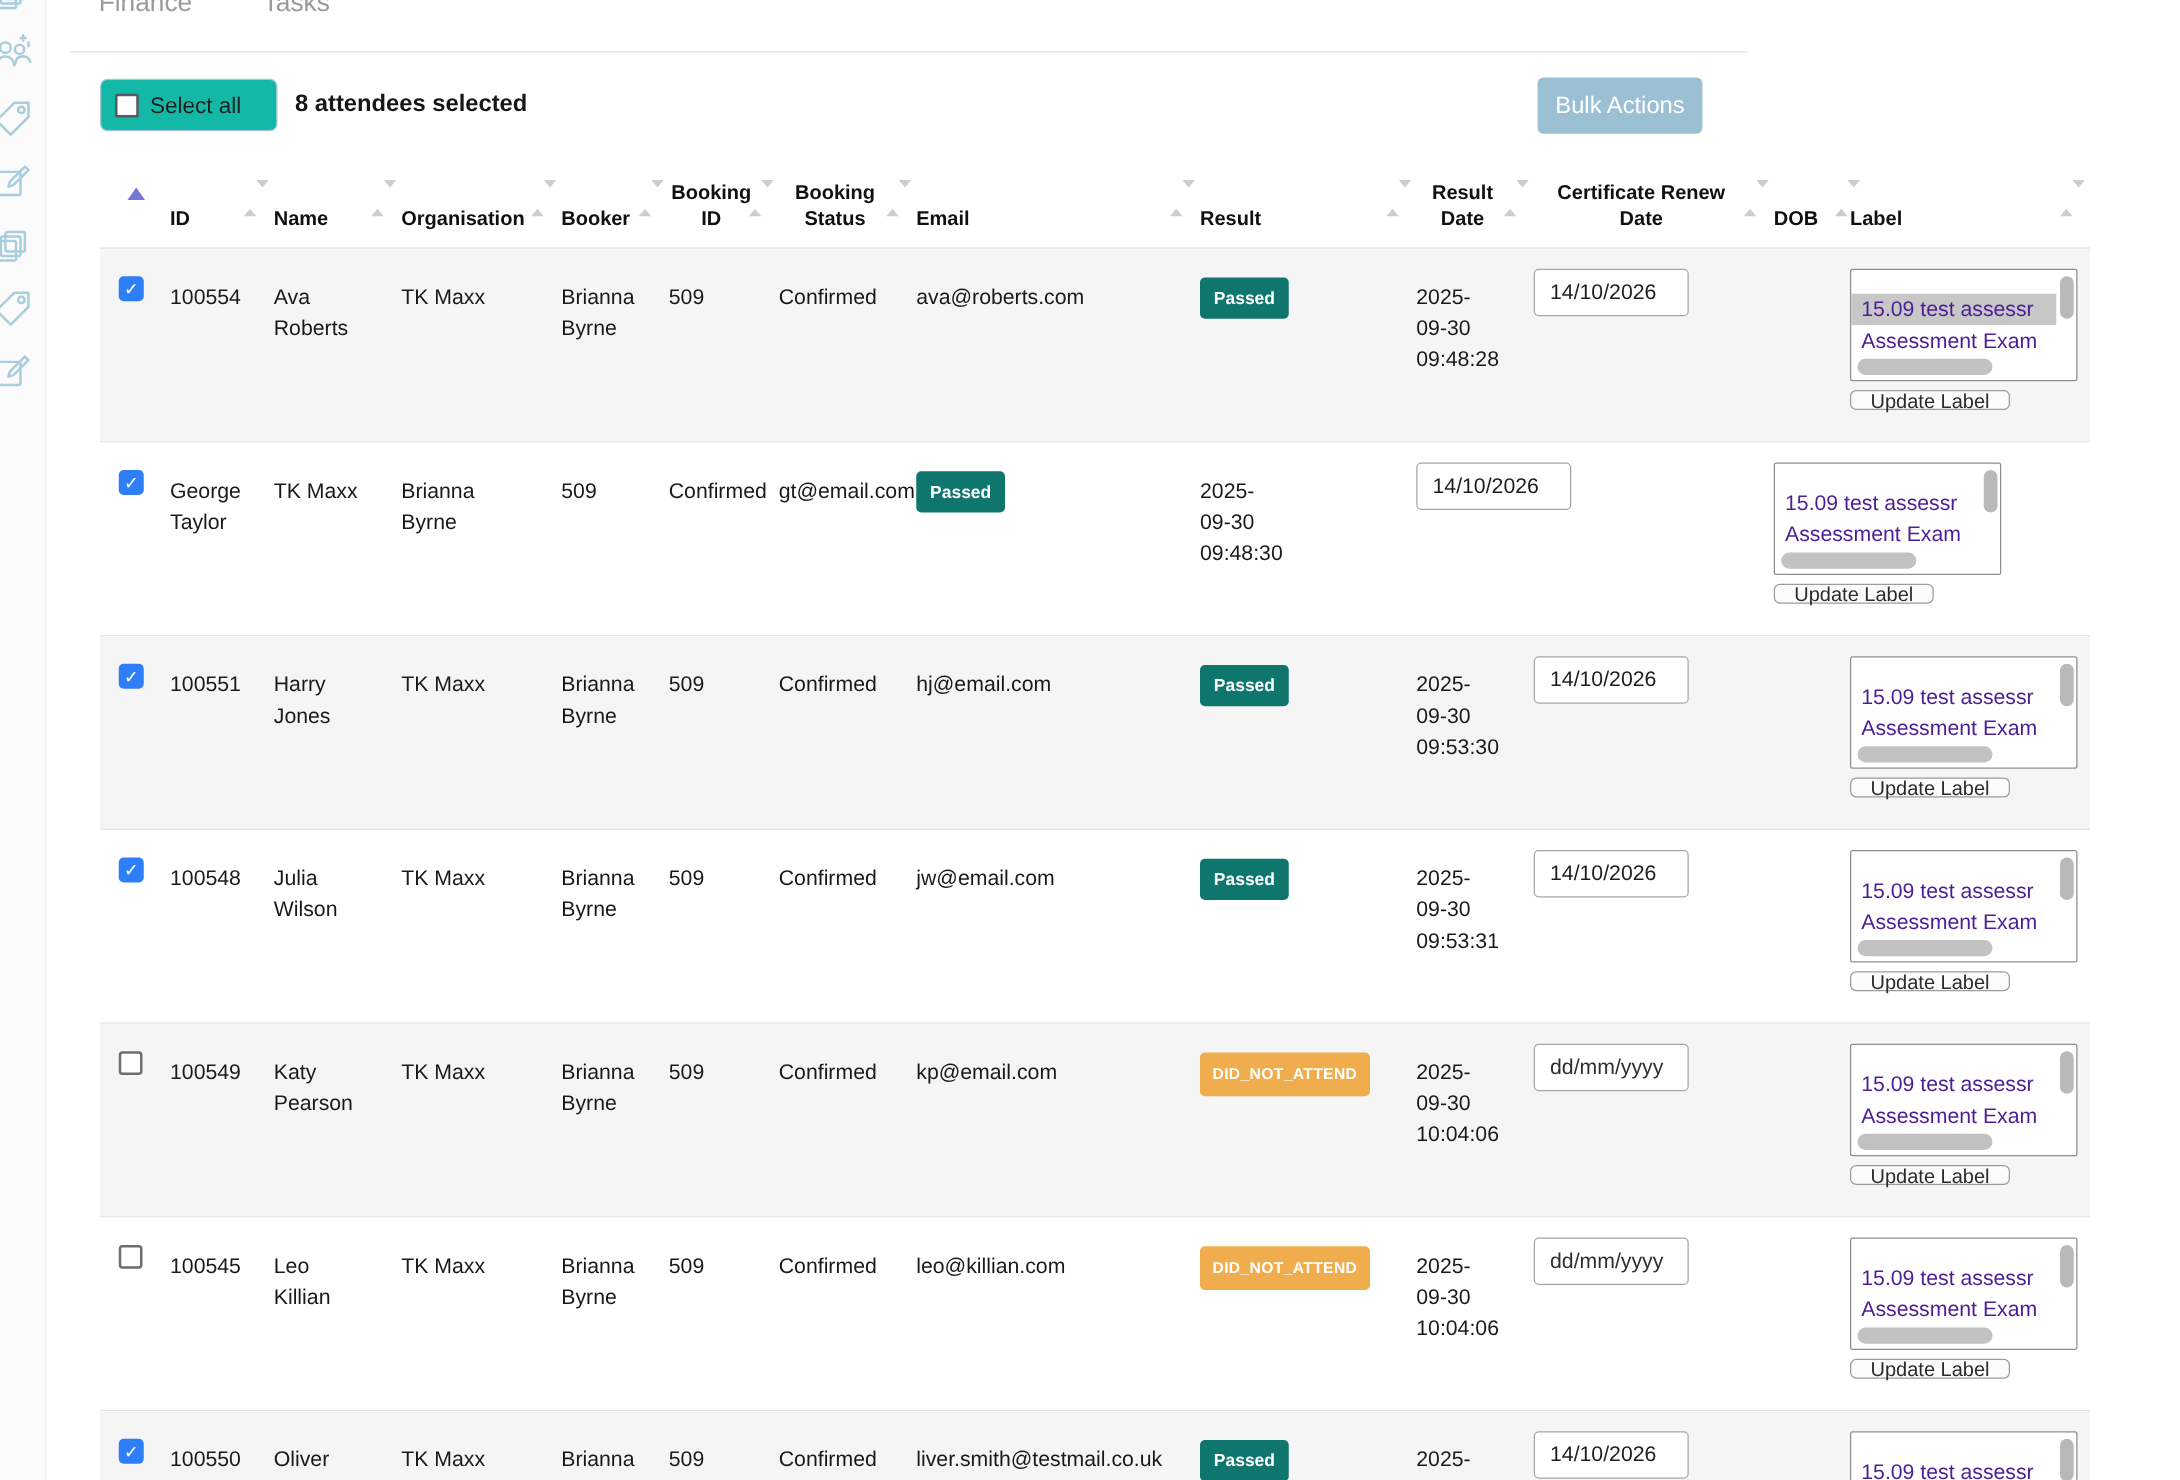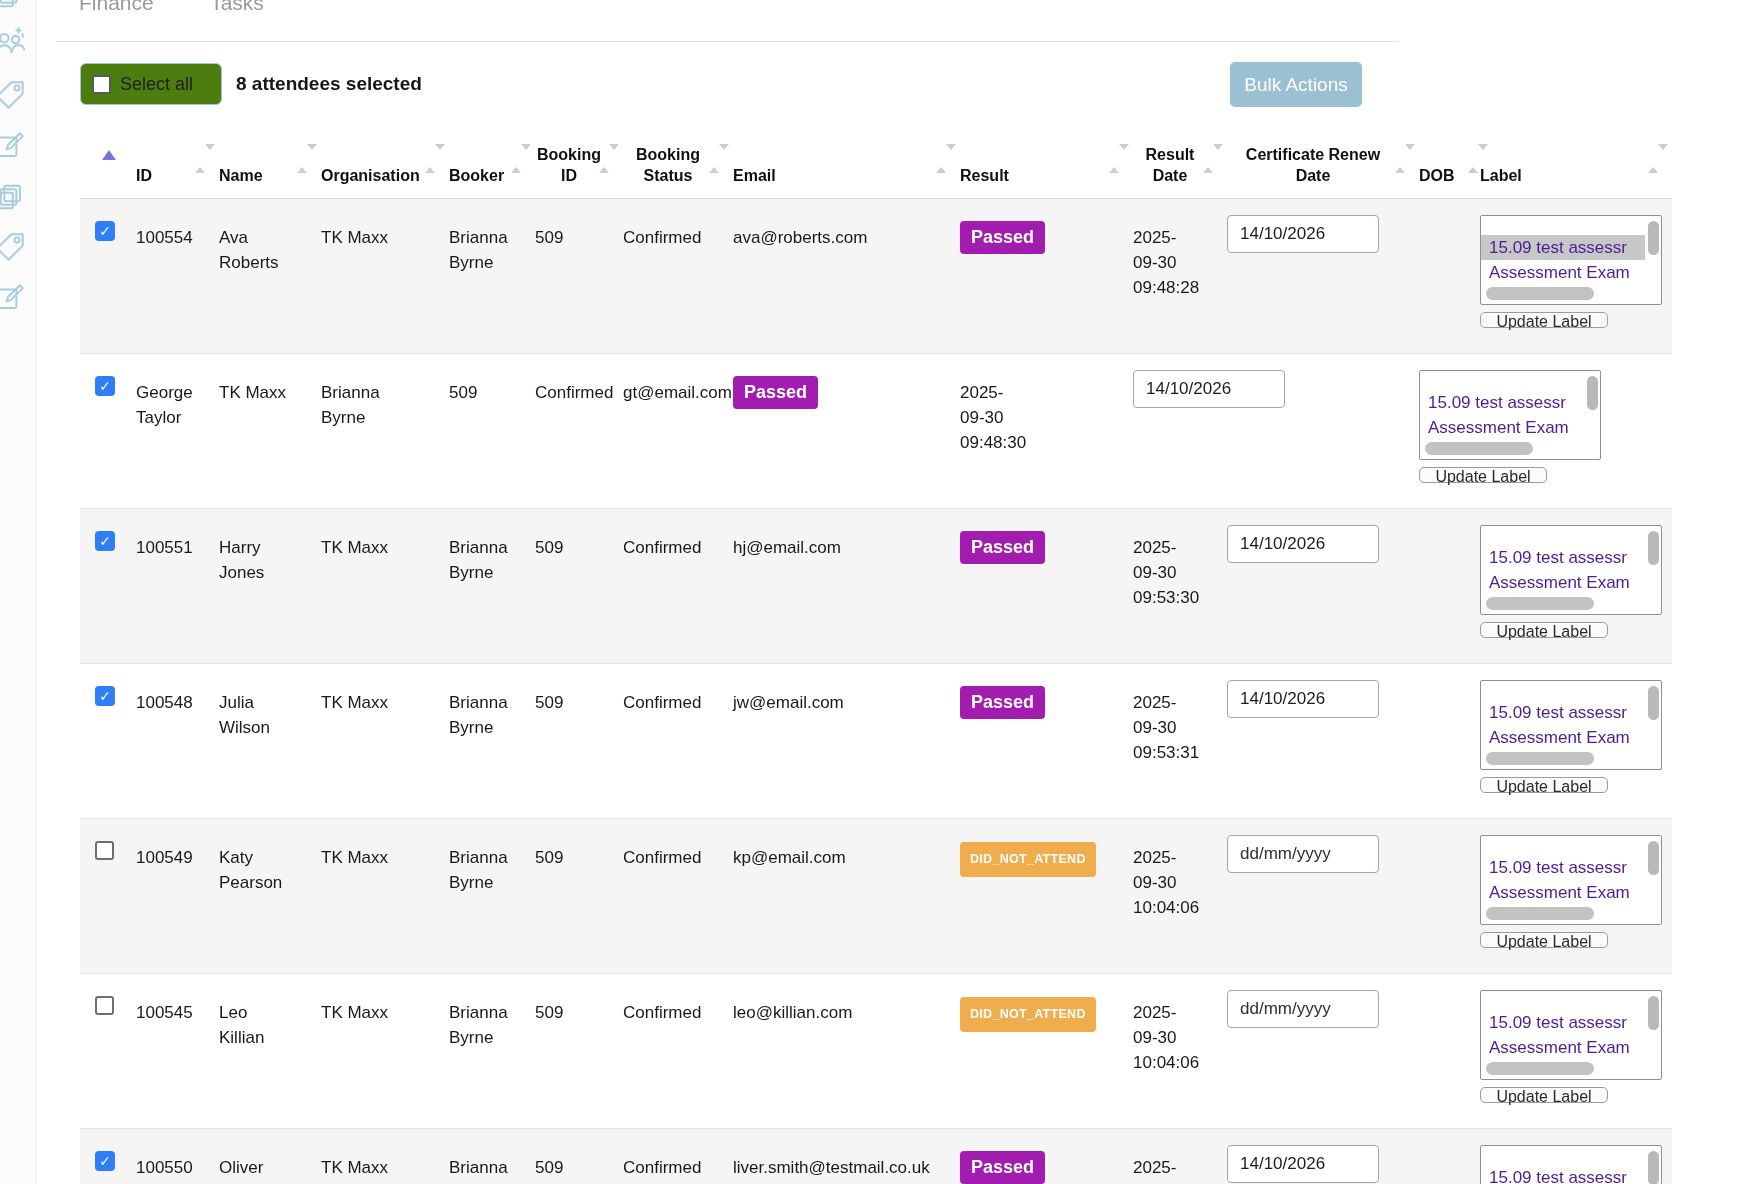--- a/index.html
+++ b/index.html
@@ -14,21 +14,21 @@
     stroke-width:1.4; stroke-linecap:round; stroke-linejoin:round; }
 
   
   .tabs { position:absolute; top:0; left:79px; height:15px; overflow:hidden; white-space:nowrap; }
   .tab { display:inline-block; font-size:21px; font-weight:500; color:#9a9a9a;
     margin-right:52px; transform:translateY(-9px); }
   .tabs-divider { position:absolute; top:41px; left:56px; width:1342px; height:1px; background:#e1e1e1; }
 
   
   .select-all-btn { position:absolute; left:80px; top:63px; width:142px; height:42px;
-    border:1px solid #a6cadb; border-radius:6px; background:#4d7c0f;
+    border:1px solid #a6cadb; border-radius:6px; background:#14b8a6;
     display:flex; align-items:center; padding-left:11px; gap:9px; cursor:pointer; }
   .sa-box { width:19px; height:19px; border:2px solid #565a5e; border-radius:2px; background:#fff; flex:0 0 auto; }
   .sa-label { font-size:18px; color:#1f1f1f; }
   .selected-summary { position:absolute; left:236px; top:63px; line-height:42px;
     font-size:19px; font-weight:bold; color:#161616; }
   .bulk-btn { position:absolute; left:1230px; top:62px; width:132px; height:45px;
     background:#9bc0d4; border:none; border-radius:5px; color:#fff; font-size:19px;
     font-family:inherit; cursor:pointer; }
 
   
@@ -54,25 +54,25 @@
   .c-check { padding-top:22px; padding-left:15px; }
   .checkbox { cursor:pointer; }
   .checkbox.checked { width:20px; height:20px; border-radius:4px; background:#2e7ef8;
     color:#fff; display:flex; align-items:center; justify-content:center;
     font-size:14px; font-weight:bold; }
   .checkbox.unchecked { width:19px; height:19px; border:2px solid #6b6f73; border-radius:3px; background:#fff; }
   .name-wrap { max-width:70px; }
   .booker-wrap { max-width:72px; }
   .badge { display:inline-block; margin-top:-4px; color:#fff; font-weight:bold;
     border-radius:4px; white-space:nowrap; }
-  .badge-success { background:#a21caf; font-size:18px; padding:4px 11px; }
+  .badge-success { background:#0f766e; font-size:14px; padding:4px 11px; }
   .badge-warning { background:#f0ad4e; font-size:12.5px; padding:5px 10px; letter-spacing:.3px; }
   .rdate-inner { width:60px; }
   .c-cert { padding-top:16px; }
-  .cert-input { width:152px; height:38px; border:1px solid #a6a6a6; border-radius:4px;
+  .cert-input { width:124px; height:38px; border:1px solid #a6a6a6; border-radius:4px;
     font-size:17px; padding:0 4px 0 12px; color:#1d1d1d; background:#fff; font-family:inherit; }
   .cert-input::placeholder { color:#2f2f2f; opacity:1; }
   .c-label { padding-top:16px; }
   .listbox { width:182px; height:90px; border:1px solid #8f8f8f; border-radius:2px;
     background:#fff; position:relative; overflow:hidden; cursor:default; }
   .lb-blank { height:19px; }
   .lb-option { height:25px; line-height:25px; padding-left:8px; font-size:17px;
     white-space:nowrap; overflow:hidden; width:calc(100% - 16px); color:#4c1d95; }
   .lb-option.selected { background:#c7c7c7; }
   .lb-vthumb { position:absolute; right:2px; top:5px; width:11px; height:34px;

